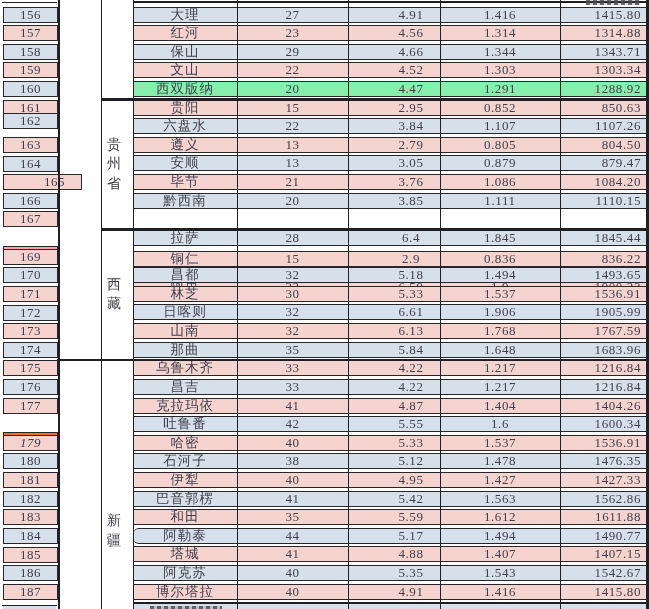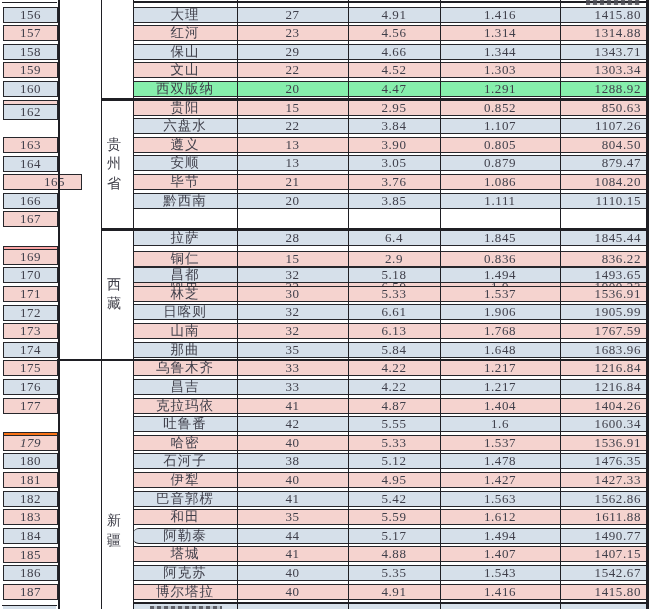--- a/index.html
+++ b/index.html
@@ -19,21 +19,21 @@
     border-top:1.5px solid #26262b;border-bottom:1.5px solid #26262b;text-align:center;
   }
   .cell{
     position:absolute;top:0;height:14px;
     display:flex;align-items:center;justify-content:center;
     font-size:13px;color:#3f3f4a;letter-spacing:0.6px;
     white-space:nowrap;
   }
   .cell.city{left:0;width:104px;font-size:13.5px;letter-spacing:1px;}
   .cell.count{left:104px;width:111px;}
-  .cell.v1{left:215px;width:92px;}
+  .cell.v1{left:232px;width:92px;}
   .cell.v2{left:307px;width:120px;}
   .cell.total{left:427px;width:81px;justify-content:flex-end;padding-right:5px;}
   .vline{position:absolute;top:0;height:609px;background:#1f1f24;}
   .hseg{position:absolute;background:#1f1f24;}
   .prov-label{
     position:absolute;left:103px;width:22px;
     font-size:14px;line-height:19.5px;color:#3d3d47;
     text-align:center;word-break:break-all;letter-spacing:0;
   }
   .smudge{
@@ -94,33 +94,33 @@
         <div class="cell total">1288.92</div>
       </div>
       <div class="num-cell" style="top: 99.7px; background: rgb(245, 211, 207);">161</div>
       <div class="row-strip" style="top: 99.6px; background: rgb(245, 211, 207);">
         <div class="cell city">贵阳</div>
         <div class="cell count">15</div>
         <div class="cell v1">2.95</div>
         <div class="cell v2">0.852</div>
         <div class="cell total">850.63</div>
       </div>
-      <div class="num-cell" style="top: 104px; background: rgb(214, 224, 234);">162</div>
+      <div class="num-cell" style="top: 113px; background: rgb(214, 224, 234);">162</div>
       <div class="row-strip" style="top: 118.22px; background: rgb(214, 224, 234);">
         <div class="cell city">六盘水</div>
         <div class="cell count">22</div>
         <div class="cell v1">3.84</div>
         <div class="cell v2">1.107</div>
         <div class="cell total">1107.26</div>
       </div>
       <div class="num-cell" style="top: 136.94px; background: rgb(245, 211, 207);">163</div>
       <div class="row-strip" style="top: 136.84px; background: rgb(245, 211, 207);">
         <div class="cell city">遵义</div>
         <div class="cell count">13</div>
-        <div class="cell v1">3.90</div>
+        <div class="cell v1">2.79</div>
         <div class="cell v2">0.805</div>
         <div class="cell total">804.50</div>
       </div>
       <div class="num-cell" style="top: 155.56px; background: rgb(214, 224, 234);">164</div>
       <div class="row-strip" style="top: 155.46px; background: rgb(214, 224, 234);">
         <div class="cell city">安顺</div>
         <div class="cell count">13</div>
         <div class="cell v1">3.05</div>
         <div class="cell v2">0.879</div>
         <div class="cell total">879.47</div>

